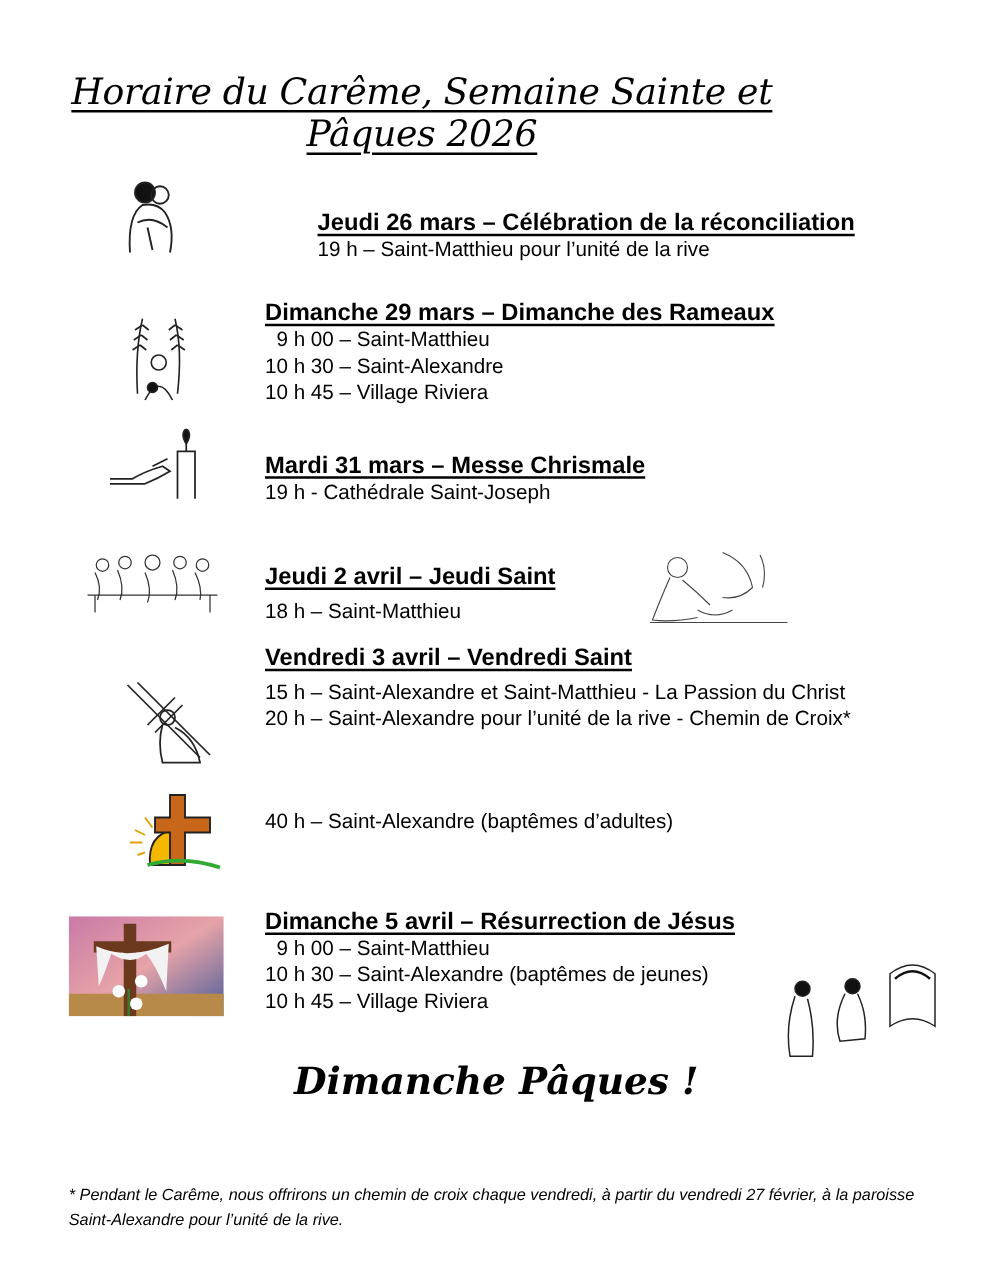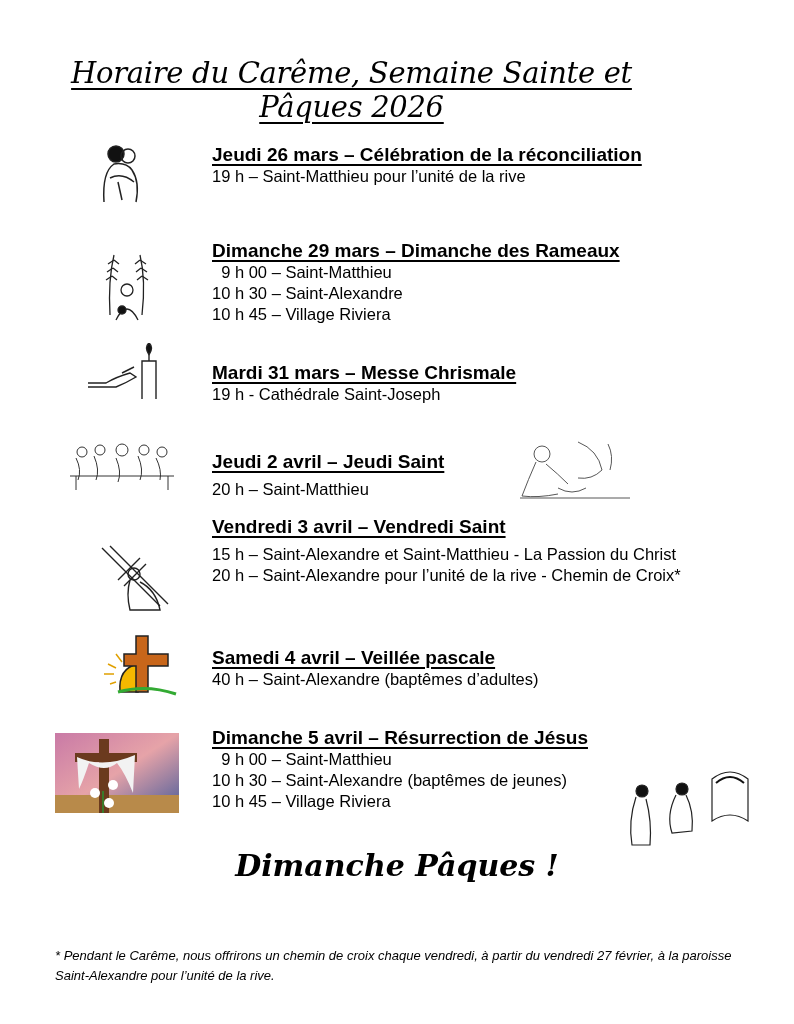--- a/index.html
+++ b/index.html
@@ -1,17 +1,17 @@
 <!DOCTYPE html>
 <html><head>
 <meta charset="utf-8">
 <style>
   html, body { margin:0; padding:0; background:#ffffff; }
   body { width:794px; height:1024px; position:relative; overflow:hidden; font-family:"Liberation Sans", sans-serif; color:#000; }
-  .title { position:absolute; left:16px; width:671px; top:56px; text-align:center; font-family:"DejaVu Serif", serif; font-style:italic; font-size:29px; text-decoration:underline; text-decoration-thickness:2px; text-underline-offset:5px; letter-spacing:-0.3px; }
+  .title { position:absolute; left:2px; width:671px; top:56px; text-align:center; font-family:"DejaVu Serif", serif; font-style:italic; font-size:29px; text-decoration:underline; text-decoration-thickness:2px; text-underline-offset:5px; letter-spacing:-0.3px; }
   .event { position:absolute; left:212px; }
   .event h2 { margin:0; font-size:19px; font-weight:bold; text-decoration:underline; text-decoration-thickness:2px; text-underline-offset:3px; line-height:22px; }
   .event .line { font-size:16.5px; line-height:21px; white-space:pre; }
   .gap { margin-top:6px; }
   .icon { position:absolute; }
   .closing { position:absolute; left:0; width:794px; top:848px; text-align:center; font-family:"DejaVu Serif", serif; font-style:italic; font-weight:bold; font-size:30px; }
   .footnote { position:absolute; left:55px; top:946px; width:710px; font-size:13px; font-style:italic; line-height:20px; }
 </style>
 </head>
 <body>
@@ -109,50 +109,49 @@
   <svg width="132" height="88" viewBox="0 0 132 88" fill="none" stroke="#222" stroke-width="1.2">
       <circle cx="22" cy="26" r="6" fill="#111"></circle>
       <path d="M16 32 Q8 56 12 80 H30 Q32 56 26 34"></path>
       <circle cx="62" cy="24" r="6" fill="#111"></circle>
       <path d="M56 30 Q46 50 52 68 L72 66 Q74 46 66 30"></path>
       <path d="M92 14 Q110 0 128 14 V56 Q110 44 92 56 Z"></path>
       <path d="M96 18 Q110 6 124 18" stroke="#111" stroke-width="2"></path>
     </svg>
 </div>
 
-<div class="event" style="top:144px;">
+<div class="event" style="top:168px;margin-left:42px;">
   <h2>Jeudi 26 mars – Célébration de la réconciliation</h2>
   <div class="line">19 h – Saint-Matthieu pour l’unité de la rive</div>
 </div>
 
 <div class="event" style="top:240px;">
   <h2>Dimanche 29 mars – Dimanche des Rameaux</h2>
   <div class="line">  9 h 00 – Saint-Matthieu</div>
   <div class="line">10 h 30 – Saint-Alexandre</div>
   <div class="line">10 h 45 – Village Riviera</div>
 </div>
 
 <div class="event" style="top:362px;">
   <h2>Mardi 31 mars – Messe Chrismale</h2>
   <div class="line">19 h - Cathédrale Saint-Joseph</div>
 </div>
 
 <div class="event" style="top:451px;">
   <h2>Jeudi 2 avril – Jeudi Saint</h2>
-  <div class="line gap">20 h – Saint-Matthieu</div>
+  <div class="line gap">18 h – Saint-Matthieu</div>
 </div>
 
 <div class="event" style="top:516px;">
   <h2>Vendredi 3 avril – Vendredi Saint</h2>
   <div class="line gap">15 h – Saint-Alexandre et Saint-Matthieu - La Passion du Christ</div>
   <div class="line">20 h – Saint-Alexandre pour l’unité de la rive - Chemin de Croix*</div>
 </div>
 
 <div class="event" style="top:647px;">
-  <h2>Samedi 4 avril – Veillée pascale</h2>
   <div class="line">40 h – Saint-Alexandre (baptêmes d’adultes)</div>
 </div>
 
 <div class="event" style="top:727px;">
   <h2>Dimanche 5 avril – Résurrection de Jésus</h2>
   <div class="line">  9 h 00 – Saint-Matthieu</div>
   <div class="line">10 h 30 – Saint-Alexandre (baptêmes de jeunes)</div>
   <div class="line">10 h 45 – Village Riviera</div>
 </div>
 

